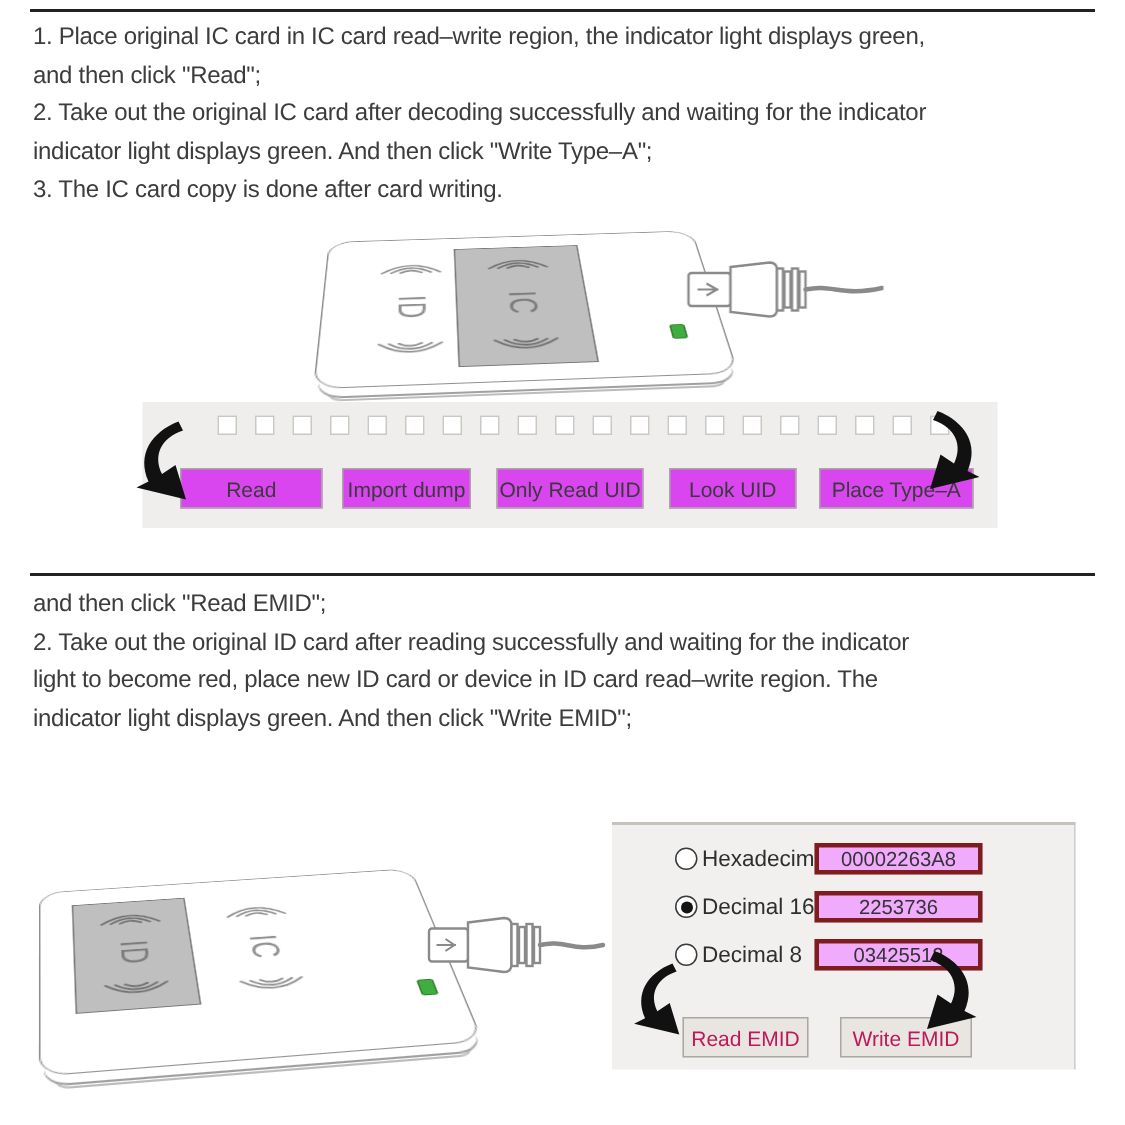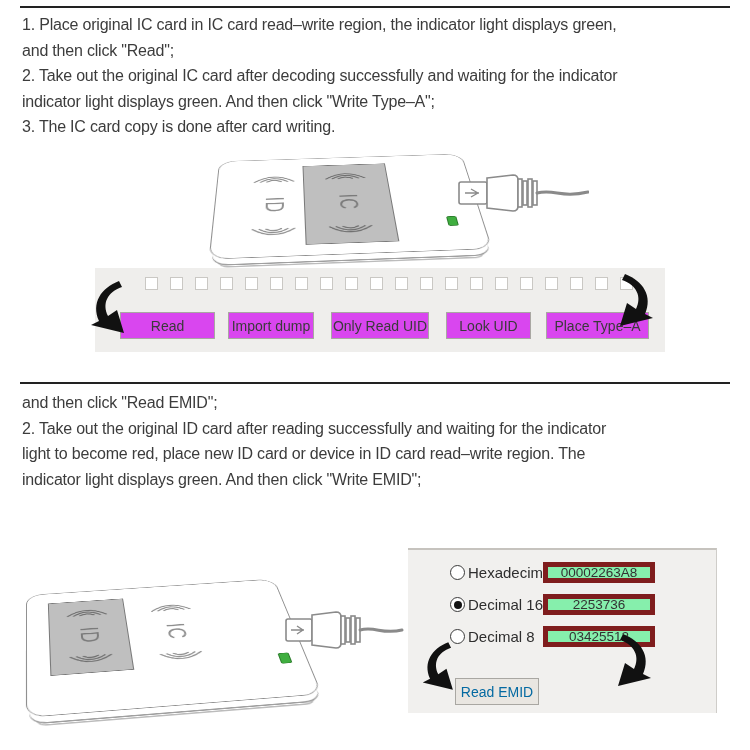--- a/index.html
+++ b/index.html
@@ -59,27 +59,27 @@
 
   
   .panel2{position:absolute;left:408px;top:548px;width:309px;height:165px;background:#f1f0ee;
           border-top:2px solid #c6c3be;border-right:1px solid #cfcdc9;box-sizing:border-box;}
   .radiorow{position:absolute;left:42px;display:flex;align-items:center;height:21px;}
   .rr0{top:12px}.rr1{top:44px}.rr2{top:76px}
   .radio{width:13px;height:13px;border:1.5px solid #3a3a3a;border-radius:50%;
          background:#fff;position:relative;flex:0 0 auto;box-sizing:content-box;}
   .radio.on::after{content:"";position:absolute;inset:2.5px;background:#141414;border-radius:50%;}
   .rlabel{font-size:15px;color:#2e2e2e;margin-left:3px;white-space:nowrap;}
-  .field{position:absolute;left:135px;width:112px;height:21px;border:5px solid #7f1d1d;
-         background:#86efac;box-sizing:border-box;text-align:center;font-size:13.5px;
+  .field{position:absolute;left:135px;width:112px;height:21px;border:3px solid #7f1d1d;
+         background:#f0abfc;box-sizing:border-box;text-align:center;font-size:13.5px;
          color:#333;font-family:"Liberation Sans",sans-serif;padding:0;}
   .f0{top:12px}.f1{top:44px}.f2{top:76px}
   .emid{position:absolute;top:128px;height:27px;background:#e9e6e1;border:1px solid #a9a7a2;
         box-sizing:border-box;display:flex;align-items:center;justify-content:center;
-        font-size:14px;color:#0369a1;}
+        font-size:14px;color:#be185d;}
   .e-read{left:47px;width:84px;}
   .e-write{left:152px;width:88px;}
 
   
   .arrow{position:absolute;}
   .ar1{left:88px;top:280px;}
   .ar2{left:610px;top:273px;}
   .ar3{left:420px;top:640px;}
   .ar4{left:608px;top:633px;}
 </style>
@@ -260,20 +260,21 @@
       <span class="radio on"></span>
       <span class="rlabel">Decimal 16</span>
     </div>
     <input class="field f1" readonly="" value="2253736" style="">
     <div class="radiorow rr2">
       <span class="radio"></span>
       <span class="rlabel">Decimal 8</span>
     </div>
     <input class="field f2" readonly="" value="03425512" style="">
     <div class="emid e-read">Read EMID</div>
+    <div class="emid e-write">Write EMID</div>
   </div>
 
   <svg class="arrow ar3" width="42" height="52" viewBox="0 0 46 54">
     <path d="M31 1 C13 8 3 23 11 41 L3 45 L36 53 L29 30 L20 36 C14 24 19 12 34 7 Z" fill="#111"></path>
   </svg>
   <svg class="arrow ar4" width="46" height="54" viewBox="0 0 46 54">
     <g transform="translate(46,0) scale(-1,1)">
       <path d="M31 1 C13 8 3 23 11 41 L3 45 L36 53 L29 30 L20 36 C14 24 19 12 34 7 Z" fill="#111"></path>
     </g>
   </svg>

